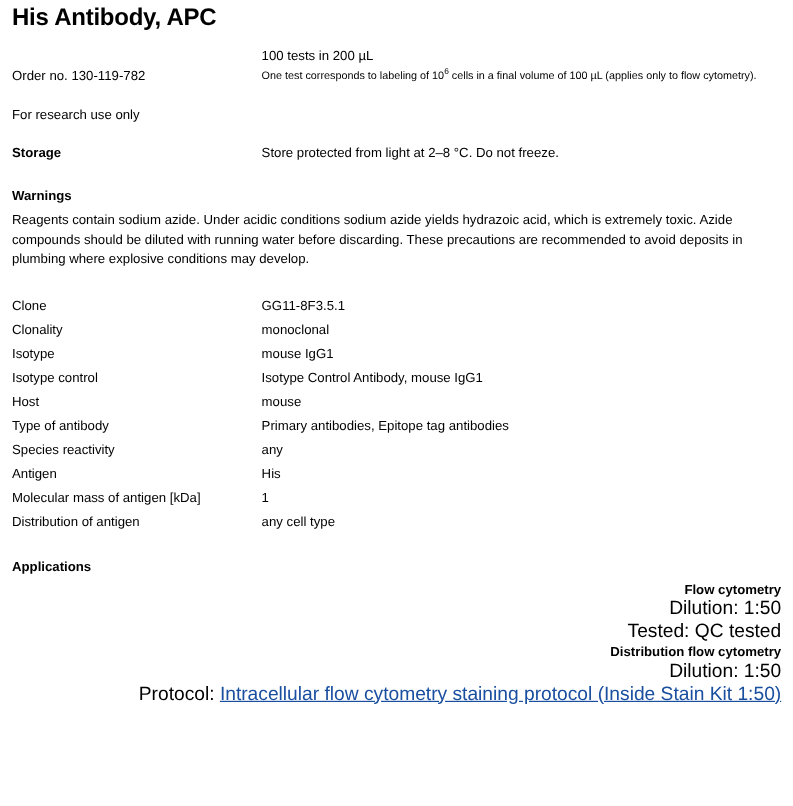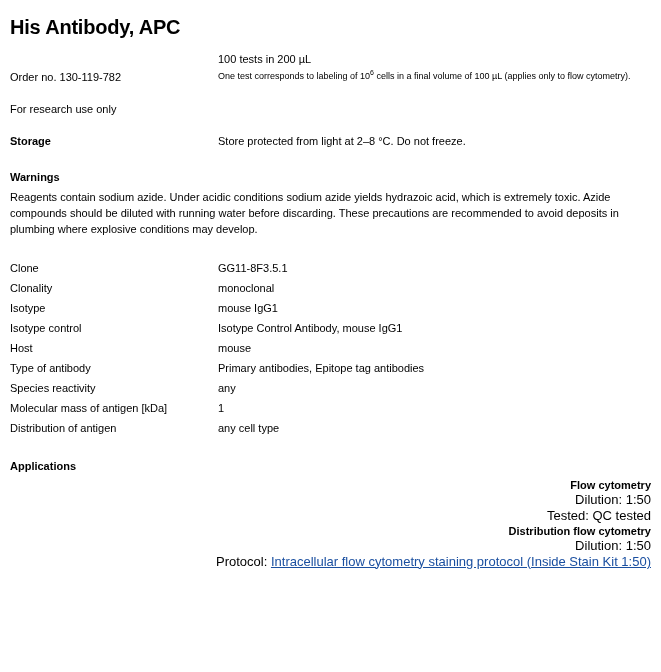--- a/index.html
+++ b/index.html
@@ -9,21 +9,21 @@
   }
   body {
     width: 661px;
     height: 672px;
     font-family: "Liberation Sans", sans-serif;
     color: #000000;
     font-size: 11px;
     overflow: hidden;
   }
   .page {
-    padding: 16px 10px 0 10px;
+    padding: 4px 10px 0 10px;
     box-sizing: border-box;
     width: 661px;
   }
   h1.title {
     font-size: 20px;
     font-weight: bold;
     margin: 0 0 14px 0;
     letter-spacing: -0.2px;
   }
   .row {
@@ -75,21 +75,21 @@
   .app-block {
     margin-top: 2px;
     text-align: right;
   }
   .app-title {
     font-weight: bold;
     font-size: 11px;
     margin-bottom: 1px;
   }
   .app-line {
-    font-size: 13px;
+    font-size: 16px;
     margin-bottom: 1px;
   }
   a.proto-link {
     color: #1a4fa0;
     text-decoration: underline;
     cursor: pointer;
   }
   sup { font-size: 7px; vertical-align: super; }
 </style>
 </head>
@@ -152,20 +152,24 @@
       </tr>
       <tr>
         <td class="key">Type of antibody</td>
         <td class="val">Primary antibodies, Epitope tag antibodies</td>
       </tr>
       <tr>
         <td class="key">Species reactivity</td>
         <td class="val">any</td>
       </tr>
       <tr>
+        <td class="key">Antigen</td>
+        <td class="val">His</td>
+      </tr>
+      <tr>
         <td class="key">Molecular mass of antigen [kDa]</td>
         <td class="val">1</td>
       </tr>
       <tr>
         <td class="key">Distribution of antigen</td>
         <td class="val">any cell type</td>
       </tr>
     </tbody>
   </table>
 

